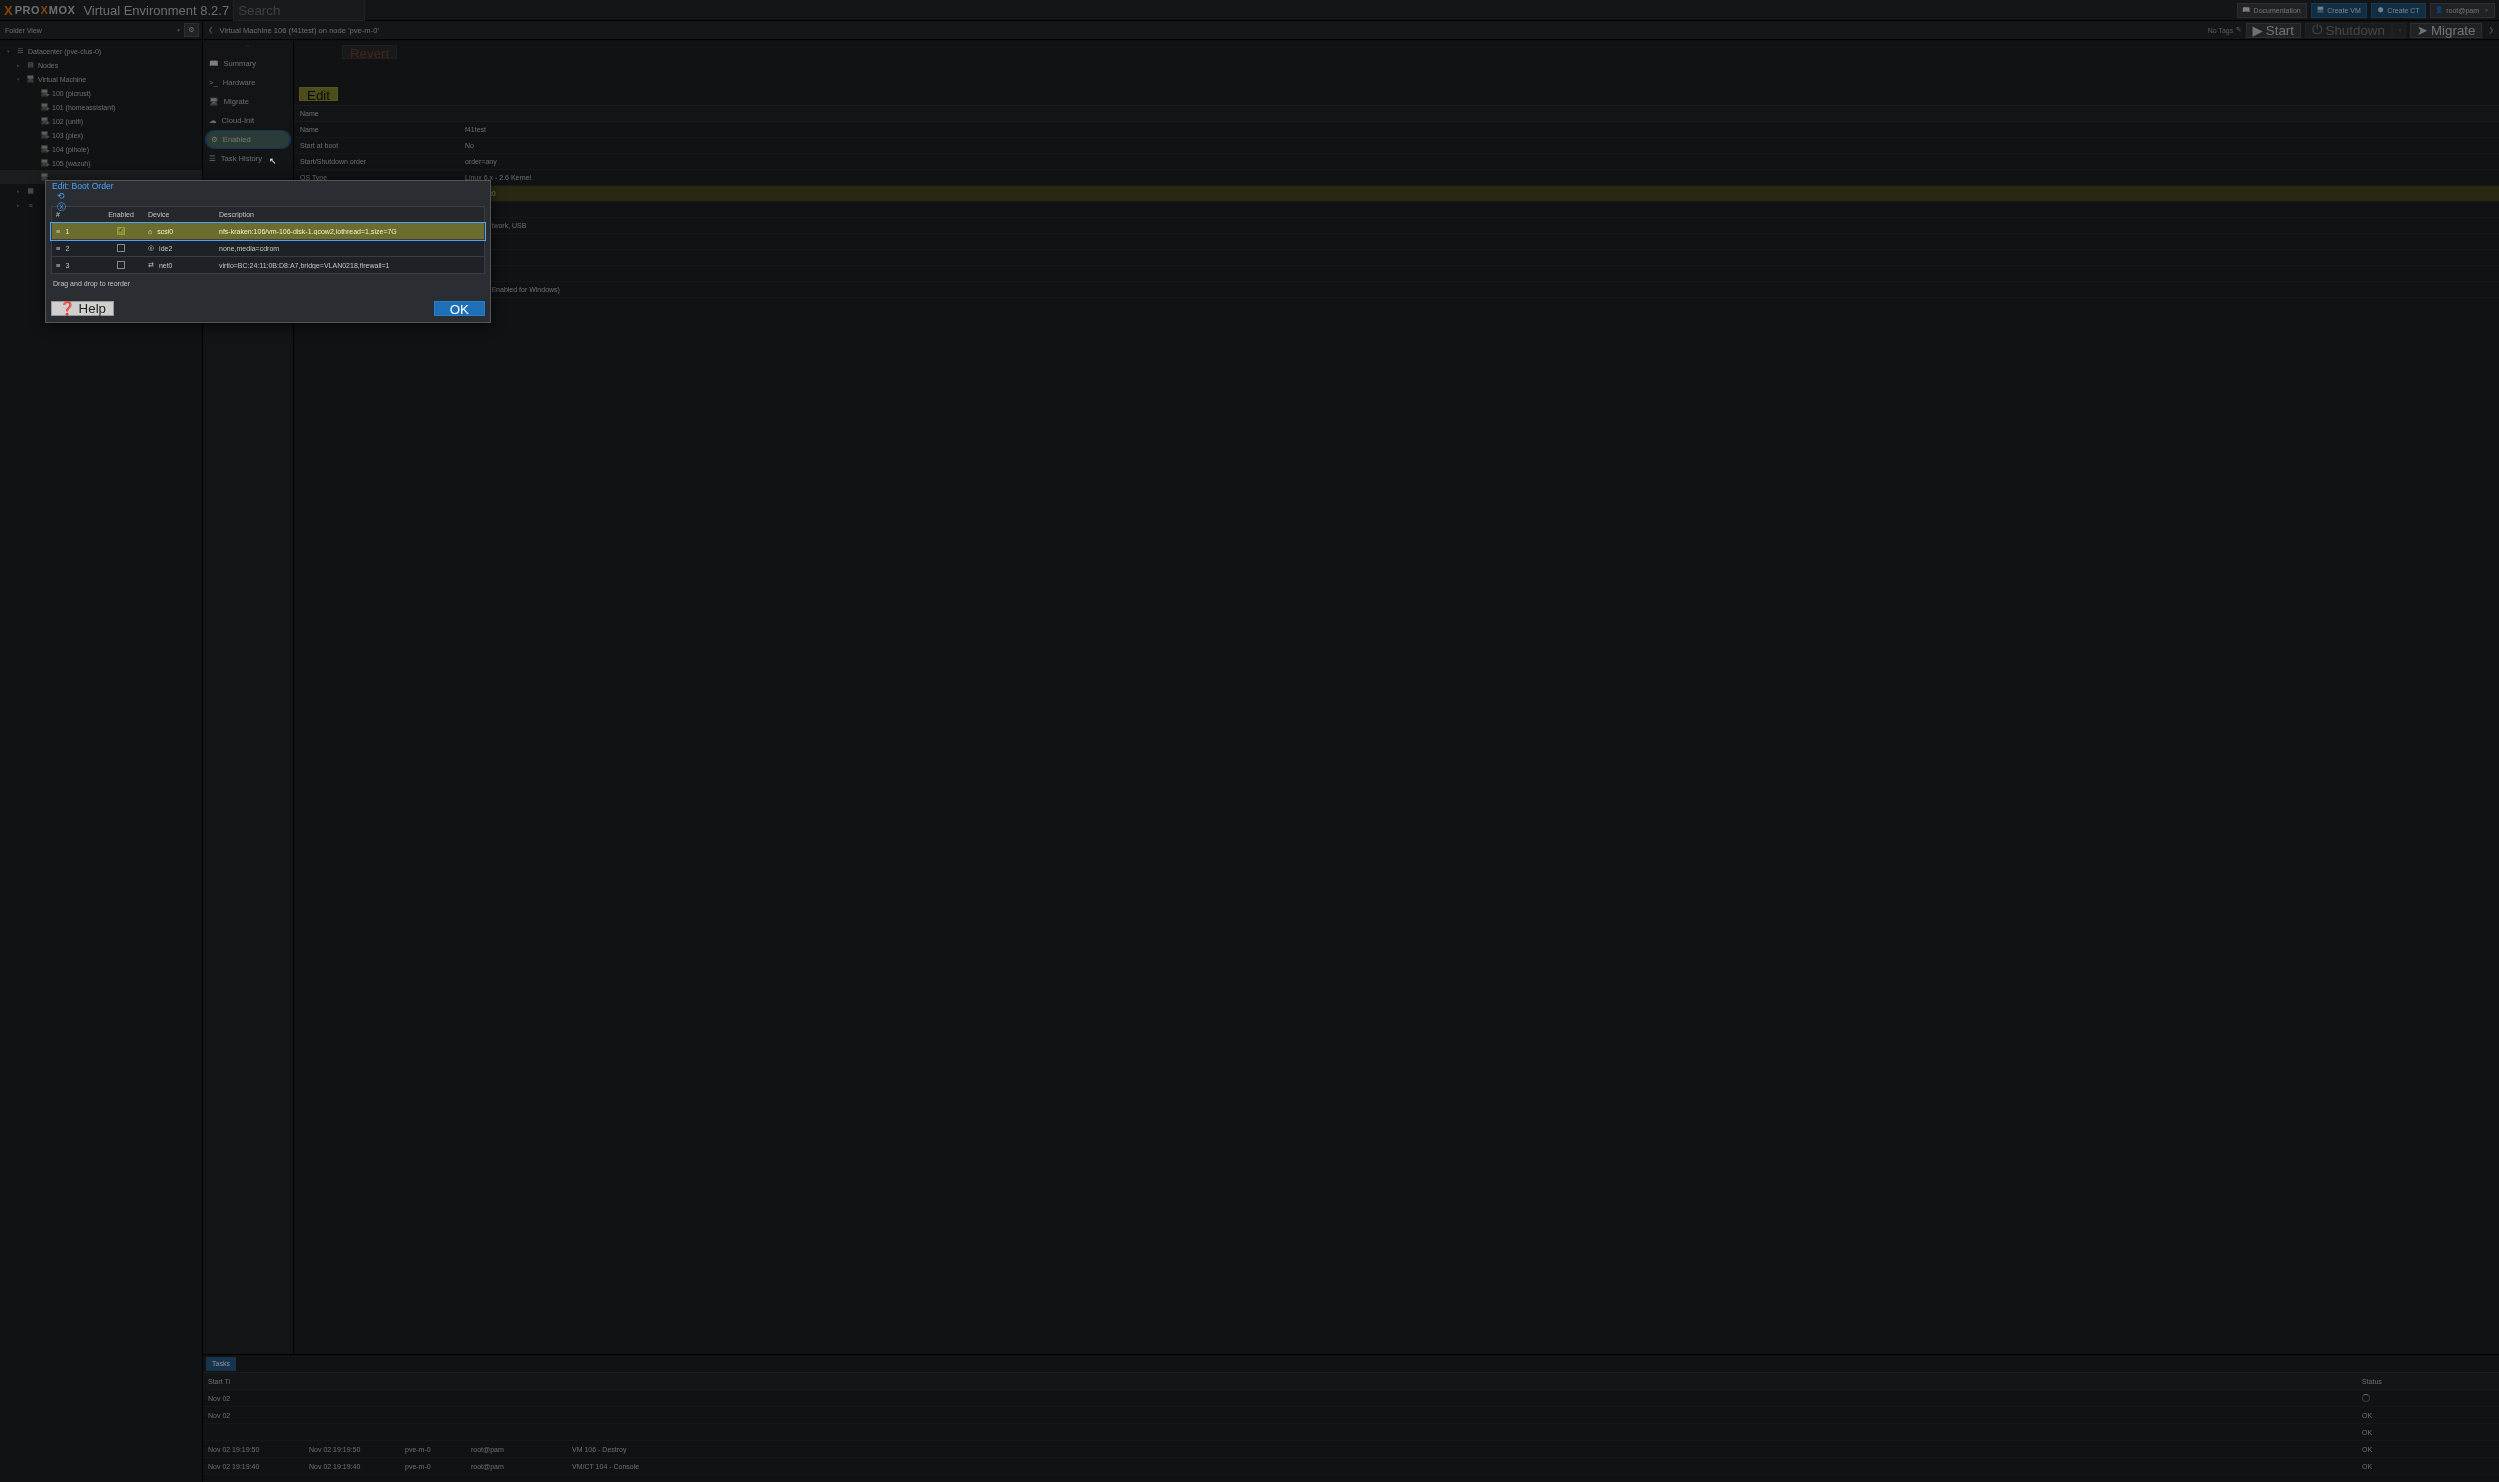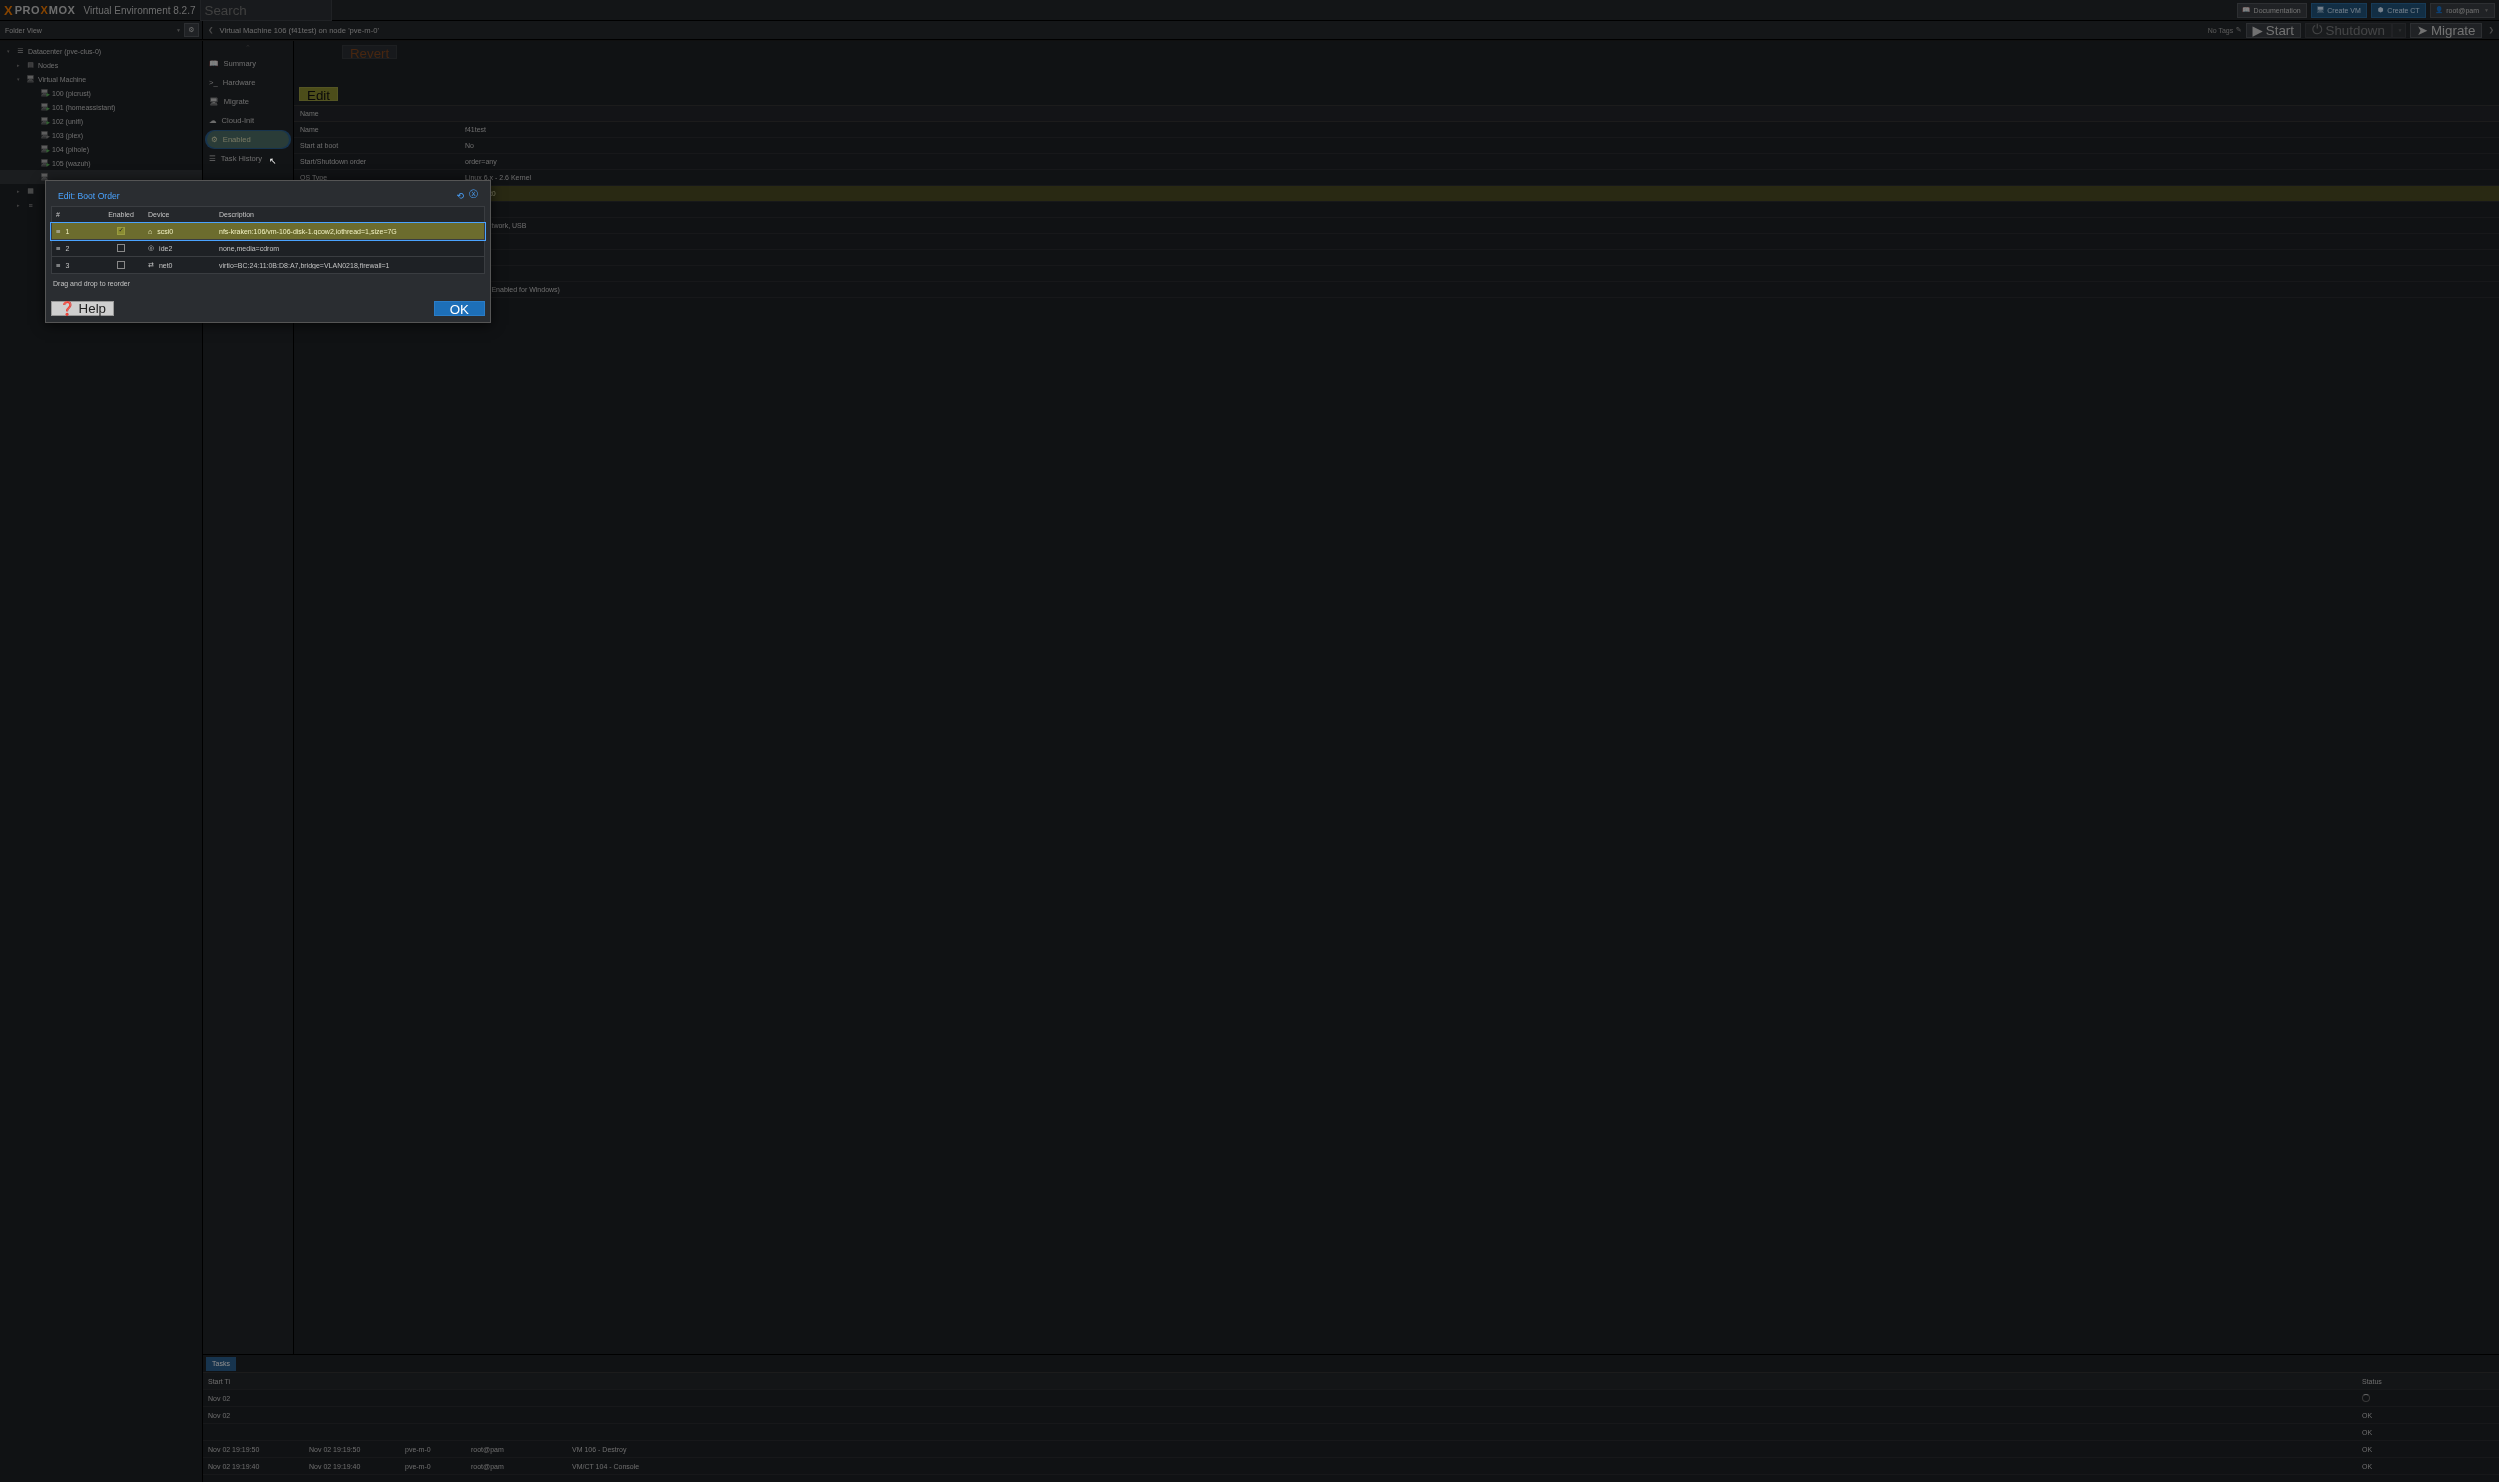--- a/index.html
+++ b/index.html
@@ -3,21 +3,21 @@
 <meta charset="utf-8">
 <style>
 * { box-sizing: border-box; margin: 0; padding: 0; font-family: -apple-system, BlinkMacSystemFont, "Segoe UI", Helvetica, Arial, sans-serif; }
 html, body { width: 100%; height: 100%; background: #1e1e1e; color: #c5c5c5; font-size: 7px; overflow: hidden; }
 
 
 .topbar { display:flex; align-items:center; height:21px; background:#23272b; border-bottom:0.5px solid #000; padding:0 4px; gap:4px; }
 .logo { display:flex; align-items:center; gap:0.5px; font-weight:700; font-size:11px; letter-spacing:0.5px; color:#c9c9c9;}
 .logo .px { color:#f57c00;}
 .logo .x { color:#f57c00; font-size:13px; margin-right:1px;}
-.version { color:#c5c5c5; font-weight:400; font-size:10px; margin-left:4px;}
+.version { color:#c5c5c5; font-weight:400; font-size:13px; margin-left:4px;}
 .search { flex:0 0 132px; }
 .search input { width:100%; height:22px; background:#2d3136; border:0.5px solid #3b3f44; color:#888; padding:0 4px; }
 .spacer { flex:1; }
 .btn { display:inline-flex; align-items:center; gap:3px; height:15px; padding:0 5px; background:#3b3f44; border:0.5px solid #52565b; color:#d0d0d0; cursor:pointer; font-size:7px;}
 .btn.blue { background:#21557d; border-color:#2b6a9d; color:#d6eaff;}
 .icon { width:7.6px; height:7.6px; fill:currentColor; display:inline-flex; align-items:center; justify-content:center; font-size:6.6px;}
 
 
 .secbar { display:flex; align-items:flex-start; height:19px; border-bottom:0.5px solid #000;}
 .folderview { flex:0 0 203px; display:flex; align-items:center; height:100%; background:#26292d; border-right:0.5px solid #000; padding:0 3px 0 5px; gap:3px; }
@@ -84,21 +84,21 @@
 .lcol.n { flex:0 0 66px;}
 .lcol.u { flex:0 0 101px;}
 .lcol.d { flex:1;}
 .lcol.s { flex:0 0 137px;}
 .spinner { display:inline-block; width:8px; height:8px; border:1px solid #666; border-top-color:#bbb; border-radius:50%; animation:spin 1s linear infinite;}
 @keyframes spin { to { transform:rotate(360deg);} }
 
 
 .overlay { position:absolute; inset:0; background:rgba(0,0,0,.45); z-index:50;}
 .dialog { position:absolute; left:45px; top:180px; width:446px; background:#2a2d31; border:0.5px solid #555; z-index:60; box-shadow:0 2px 12px rgba(0,0,0,.7);}
-.dlgtitle { display:flex; align-items:flex-end; height:20px; padding:0 12px; color:#4aa3ff; font-size:8.6px;}
+.dlgtitle { display:flex; align-items:flex-start; height:20px; padding:0 6px; color:#4aa3ff; font-size:8.6px;flex-direction:column;}
 .dlgtitle .sp { flex:1;}
 .dlgtitle .xicon { color:#4aa3ff; cursor:pointer; margin-left:5px; font-size:9px;}
 .dlgbody { padding:5px 5px 2px 5px;}
 .bohdr, .borow { display:flex; align-items:center; height:17px;}
 .bohdr { background:#24272b; border:0.5px solid #3a3d41;}
 .borow { border:0.5px solid #3a3d41; border-top:none; background:#1e2125;}
 .borow.r0 { background:#6c6c2e; color:#f3f3c4; outline:0.5px solid #4aa3ff;}
 .bo-c { padding:0 4px;}
 .bo-h { flex:0 0 46px; display:flex; align-items:center; gap:5px;}
 .bo-e { flex:0 0 46px; text-align:center;}

